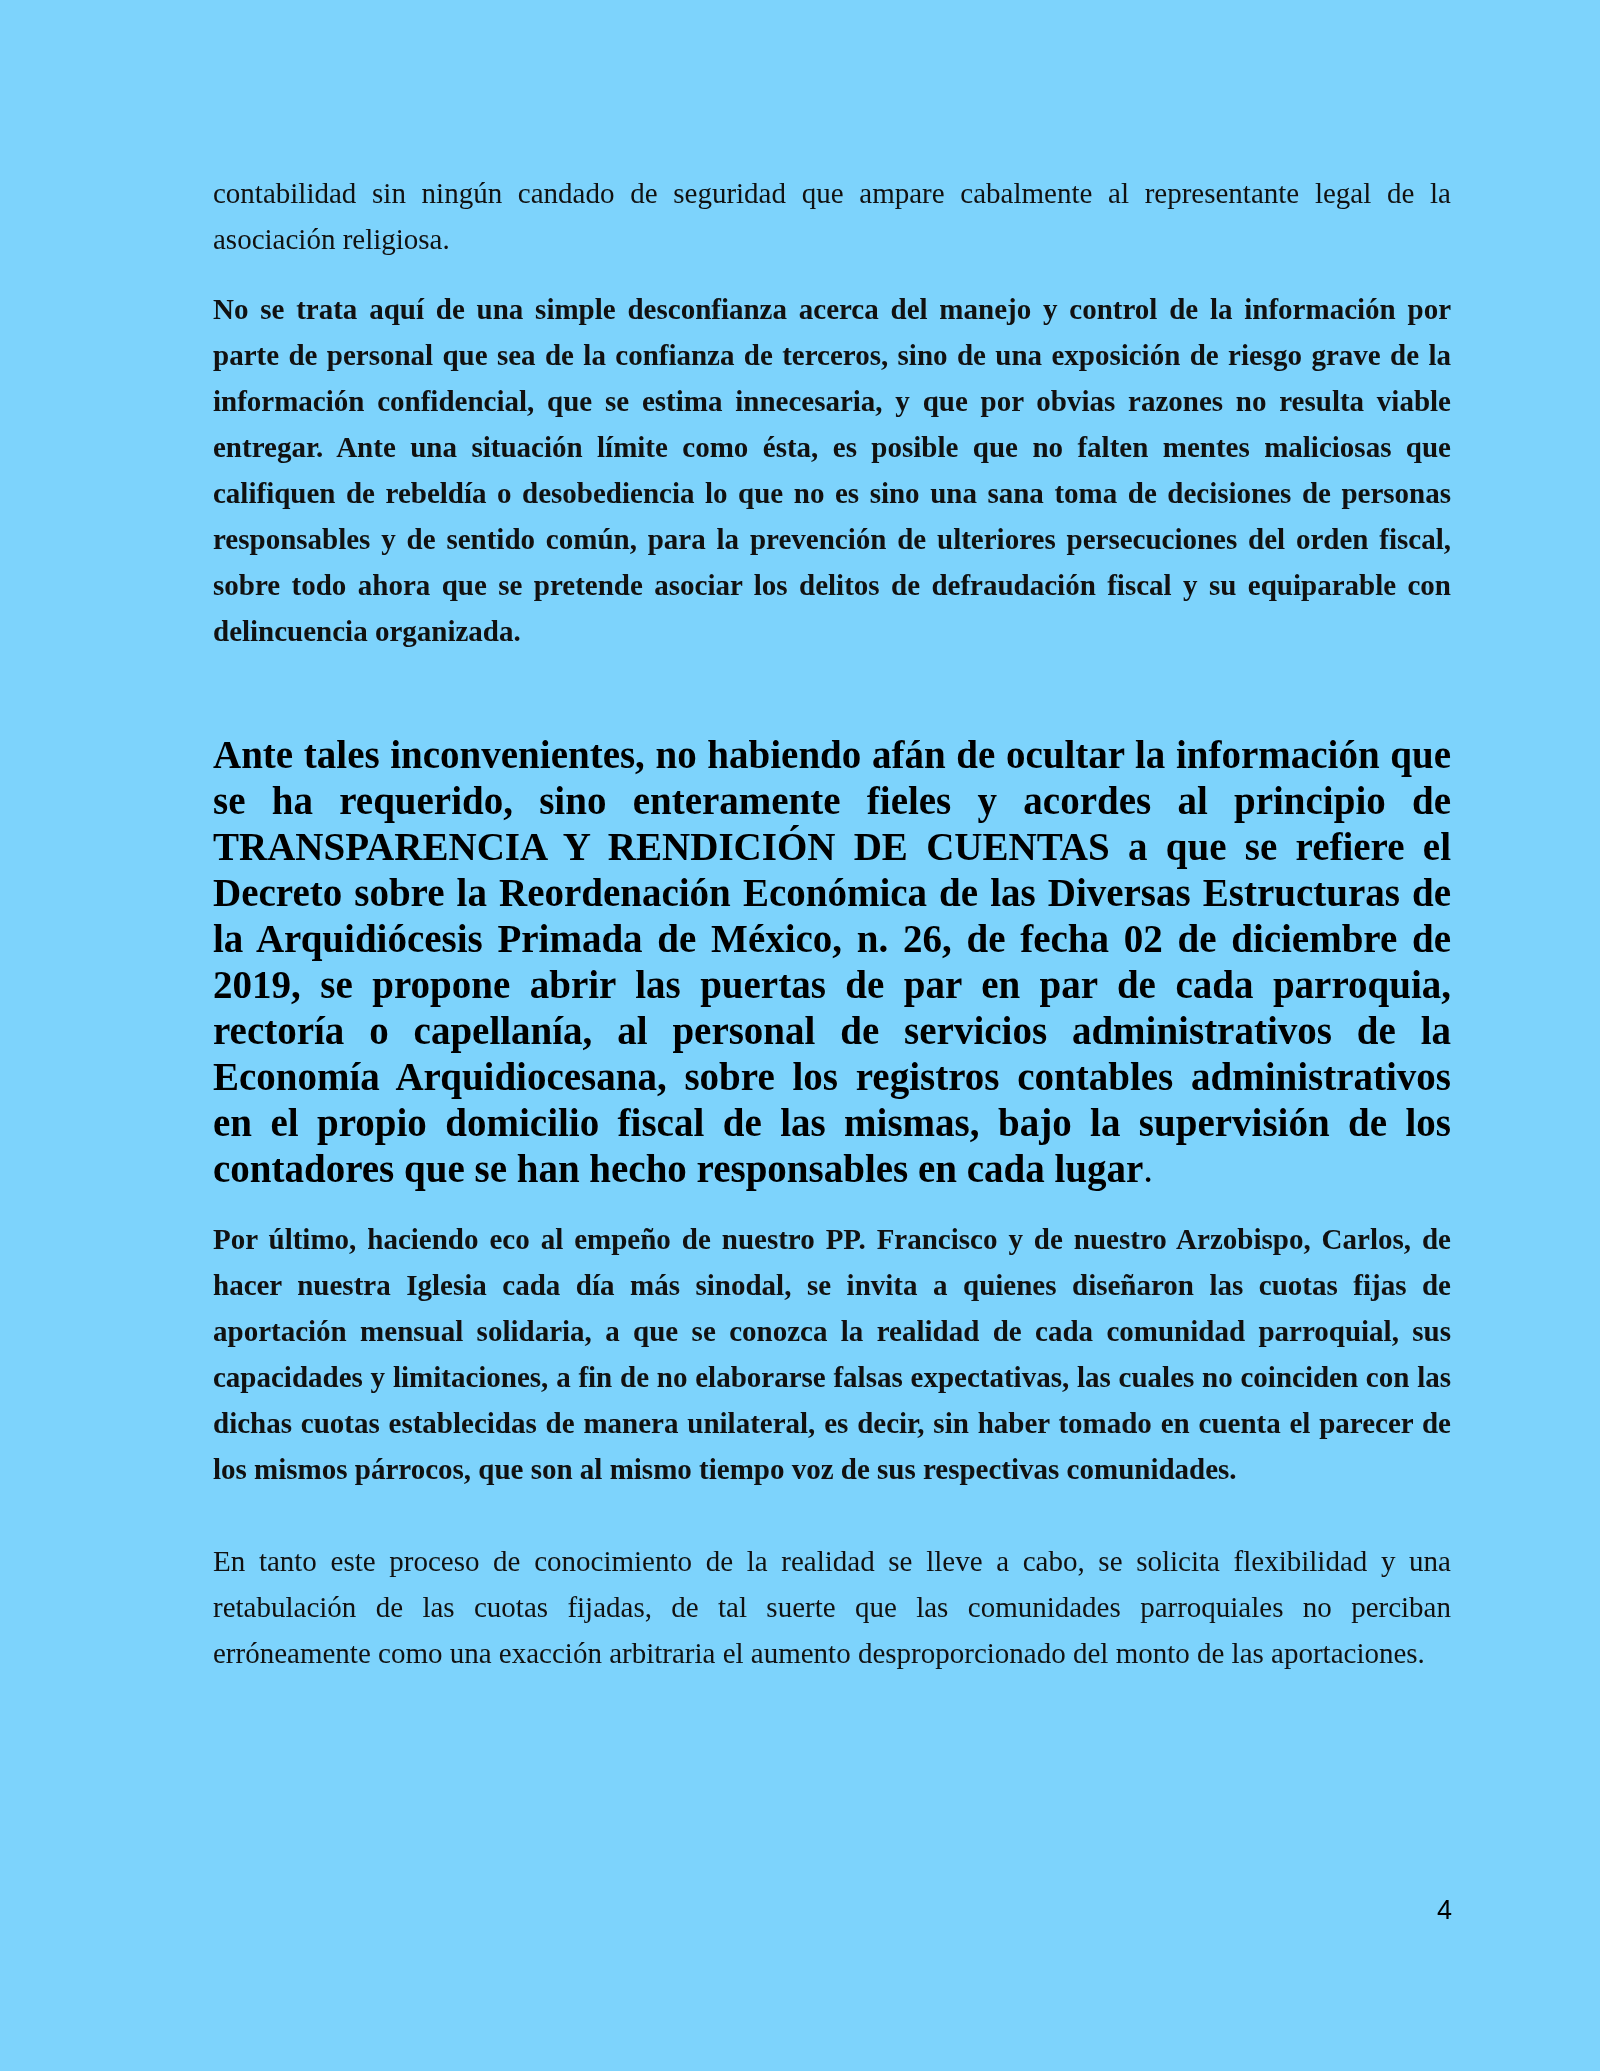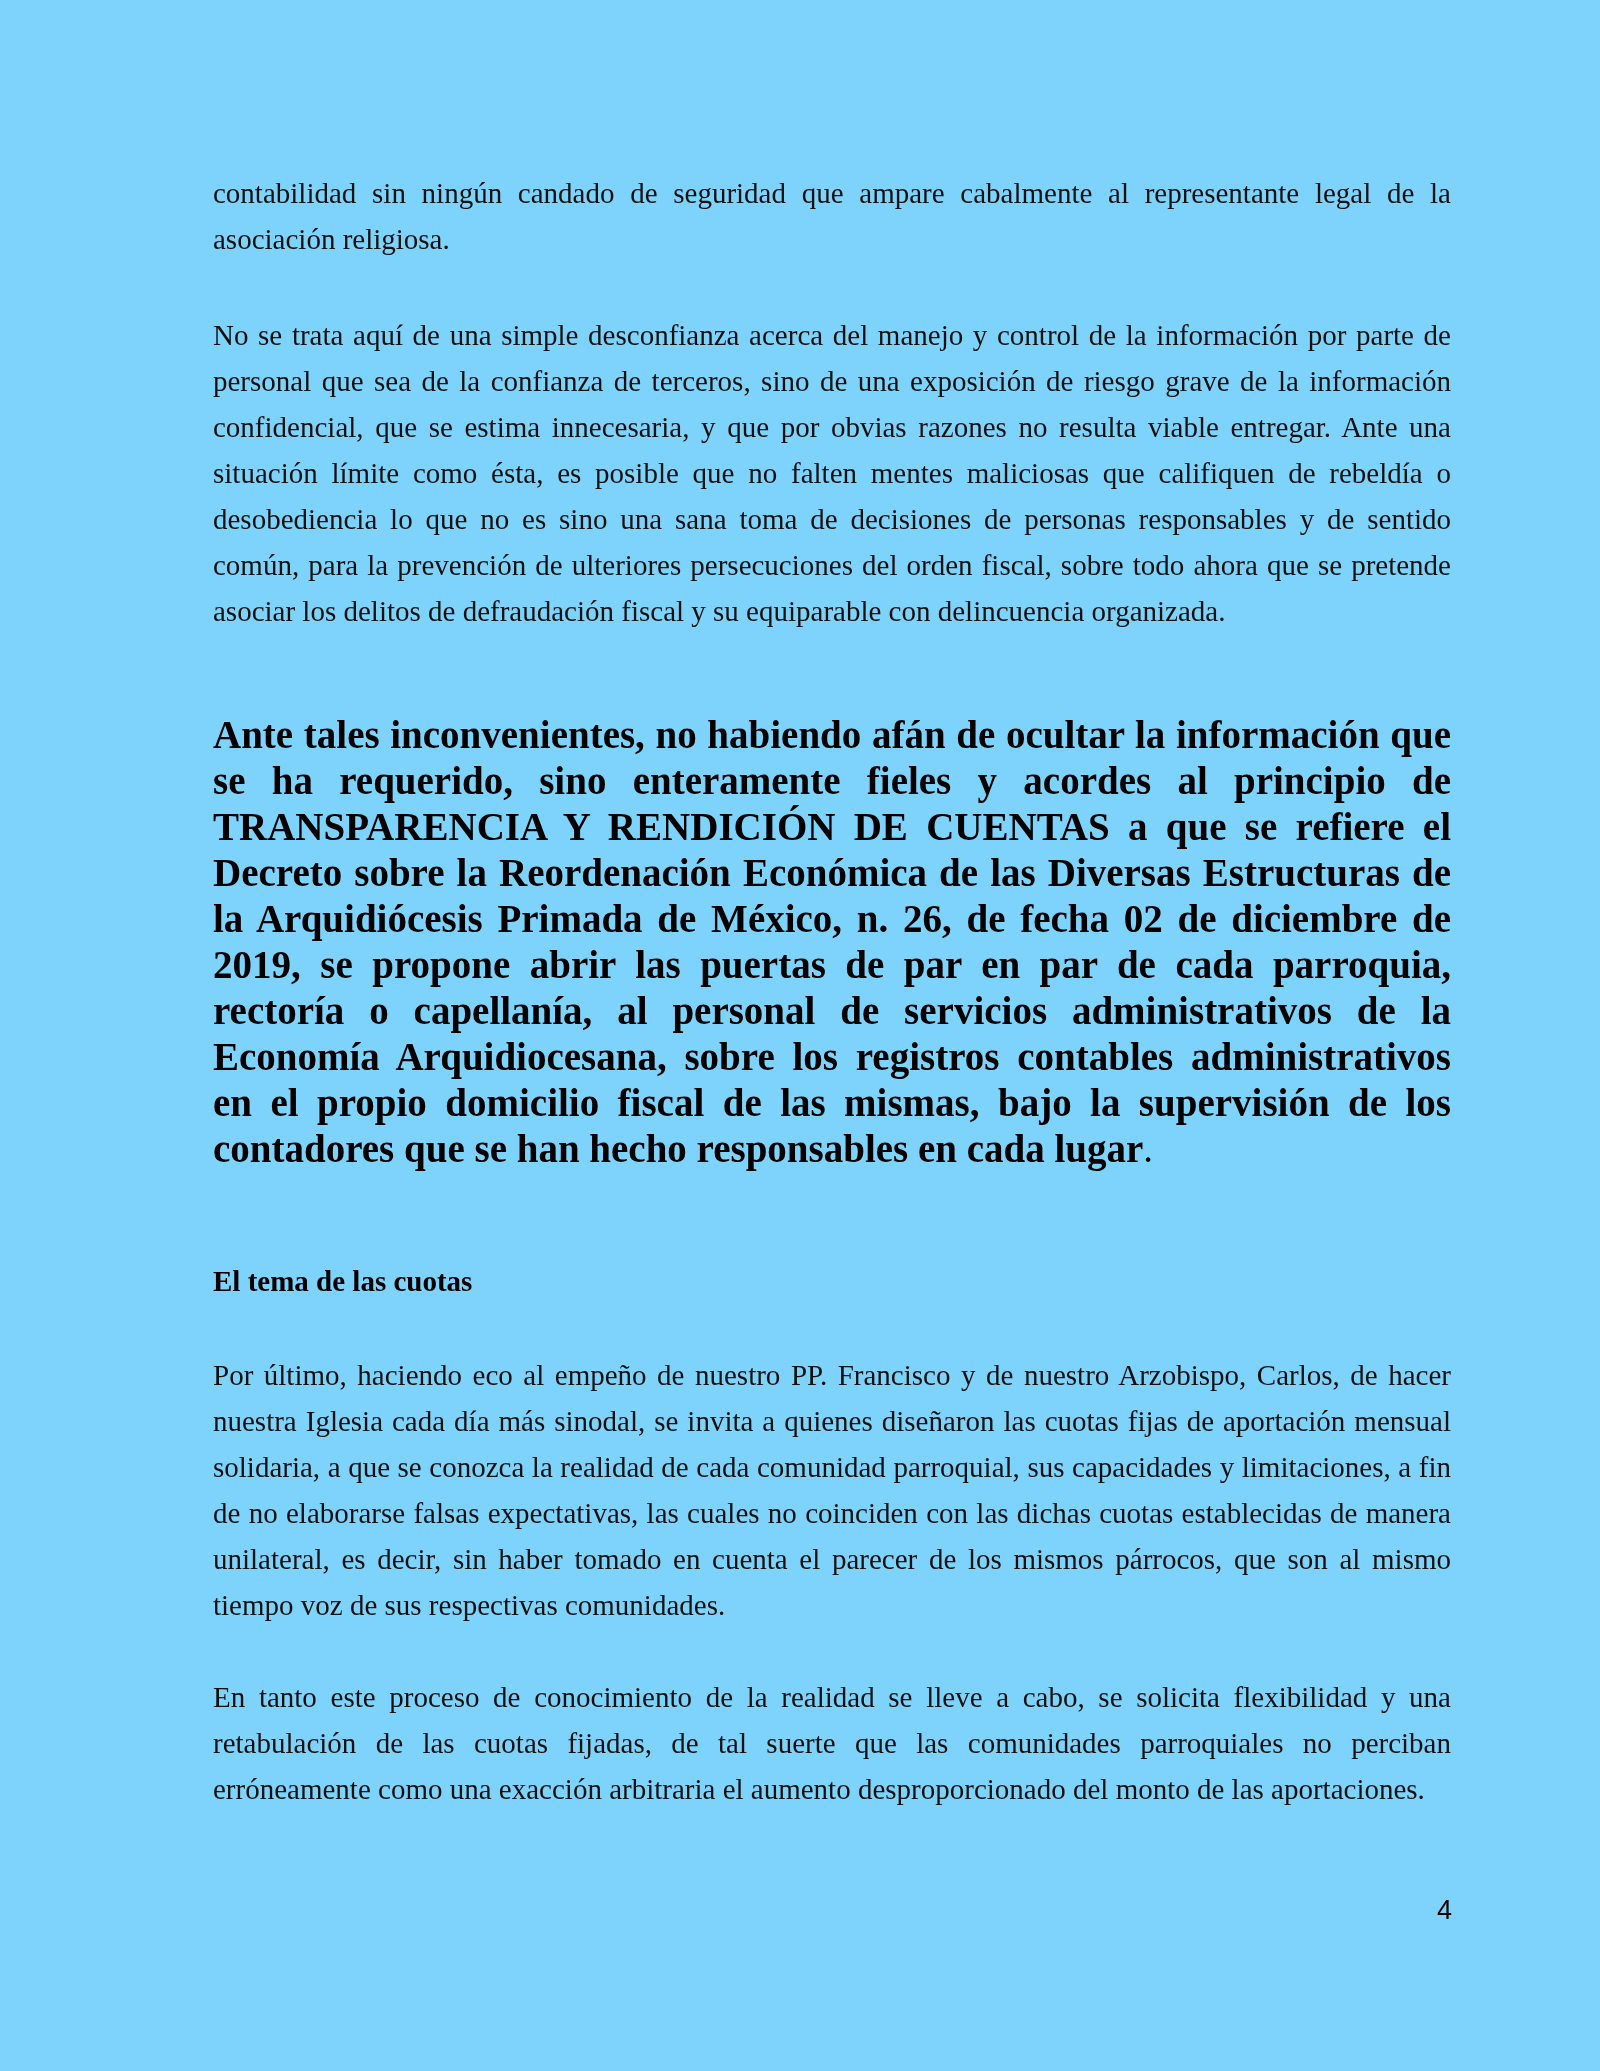--- a/index.html
+++ b/index.html
@@ -30,21 +30,22 @@
     line-height: 46px;
     text-align: justify;
     text-justify: inter-word;
     hyphens: none;
     color: #111111;
   }
   p.body-text.spaced {
     margin-top: 46px;
   }
   p.body-text.spaced-lg {
-    margin-top: 50px;
+    margin-top: 24px;
+    font-weight: bold;
   }
   p.bold-block {
     margin: 0;
     margin-top: 78px;
     font-size: 39px;
     line-height: 46px;
     text-align: justify;
     font-weight: bold;
     color: #000000;
   }
@@ -76,21 +77,20 @@
 <div class="page">
 
   <div class="content">
 
     <p class="body-text">contabilidad sin ningún candado de seguridad que ampare cabalmente al representante legal de la asociación religiosa.</p>
 
     <p class="body-text spaced-lg">No se trata aquí de una simple desconfianza acerca del manejo y control de la información por parte de personal que sea de la confianza de terceros, sino de una exposición de riesgo grave de la información confidencial, que se estima innecesaria, y que por obvias razones no resulta viable entregar. Ante una situación límite como ésta, es posible que no falten mentes maliciosas que califiquen de rebeldía o desobediencia lo que no es sino una sana toma de decisiones de personas responsables y de sentido común, para la prevención de ulteriores persecuciones del orden fiscal, sobre todo ahora que se pretende asociar los delitos de defraudación fiscal y su equiparable con delincuencia organizada.</p>
 
     <p class="bold-block"><span>Ante tales inconvenientes, no habiendo afán de ocultar la información que se ha requerido, sino enteramente fieles y acordes al principio de TRANSPARENCIA Y RENDICIÓN DE CUENTAS a que se refiere el Decreto sobre la Reordenación Económica de las Diversas Estructuras de la Arquidiócesis Primada de México, n. 26, de fecha 02 de diciembre de 2019, se propone abrir las puertas de par en par de cada parroquia, rectoría o capellanía, al personal de servicios administrativos de la Economía Arquidiocesana, sobre los registros contables administrativos en el propio domicilio fiscal de las mismas, bajo la supervisión de los contadores que se han hecho responsables en cada lugar</span><span class="tail-normal">.</span></p>
 
-    <h2 class="section-heading">El tema de las cuotas</h2>
 
     <p class="body-text spaced-lg">Por último, haciendo eco al empeño de nuestro PP. Francisco y de nuestro Arzobispo, Carlos, de hacer nuestra Iglesia cada día más sinodal, se invita a quienes diseñaron las cuotas fijas de aportación mensual solidaria, a que se conozca la realidad de cada comunidad parroquial, sus capacidades y limitaciones, a fin de no elaborarse falsas expectativas, las cuales no coinciden con las dichas cuotas establecidas de manera unilateral, es decir, sin haber tomado en cuenta el parecer de los mismos párrocos, que son al mismo tiempo voz de sus respectivas comunidades.</p>
 
     <p class="body-text spaced">En tanto este proceso de conocimiento de la realidad se lleve a cabo, se solicita flexibilidad y una retabulación de las cuotas fijadas, de tal suerte que las comunidades parroquiales no perciban erróneamente como una exacción arbitraria el aumento desproporcionado del monto de las aportaciones.</p>
 
 
   </div>
 
   <div class="page-number">4</div>
 

